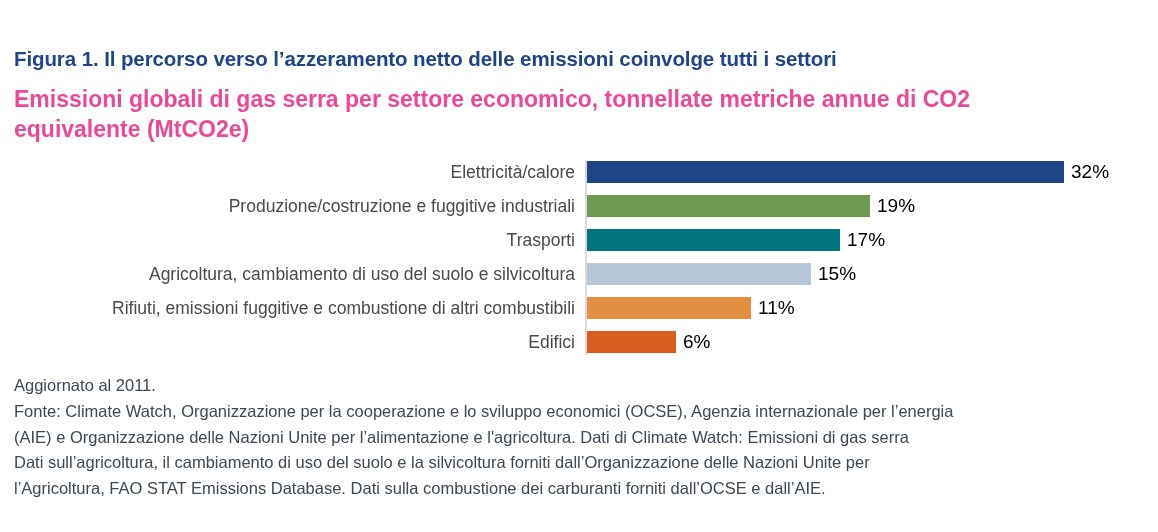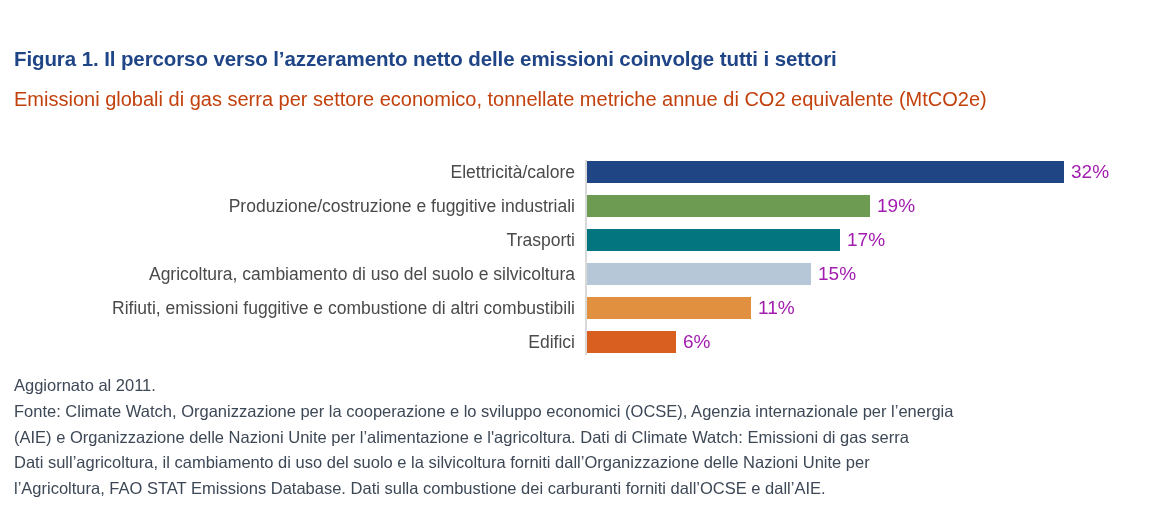--- a/index.html
+++ b/index.html
@@ -38,24 +38,24 @@
     line-height: 26px;
     white-space: nowrap;
   }
 
   
   .fig-subtitle {
     position: absolute;
     left: 14px;
     top: 42px;
     width: 1010px;
-    font-size: 20px;
-    color: #c2410c;
+    font-size: 23px;
+    color: #ec4899;
     line-height: 30px;
-    font-weight: normal;
+    font-weight: bold;
   }
 
   
   .chart {
     position: absolute;
     left: 0;
     top: 114px;
     width: 1158px;
     height: 205px;
   }
@@ -94,21 +94,21 @@
     position: absolute;
     left: 587px;
     top: 0;
     height: 22px;
   }
   .bar-value {
     position: absolute;
     top: 50%;
     transform: translateY(-50%);
     font-size: 19px;
-    color: #a21caf;
+    color: #000000;
     white-space: nowrap;
     line-height: 22px;
   }
 
   
   .notes {
     position: absolute;
     left: 14px;
     top: 331px;
     width: 1130px;

